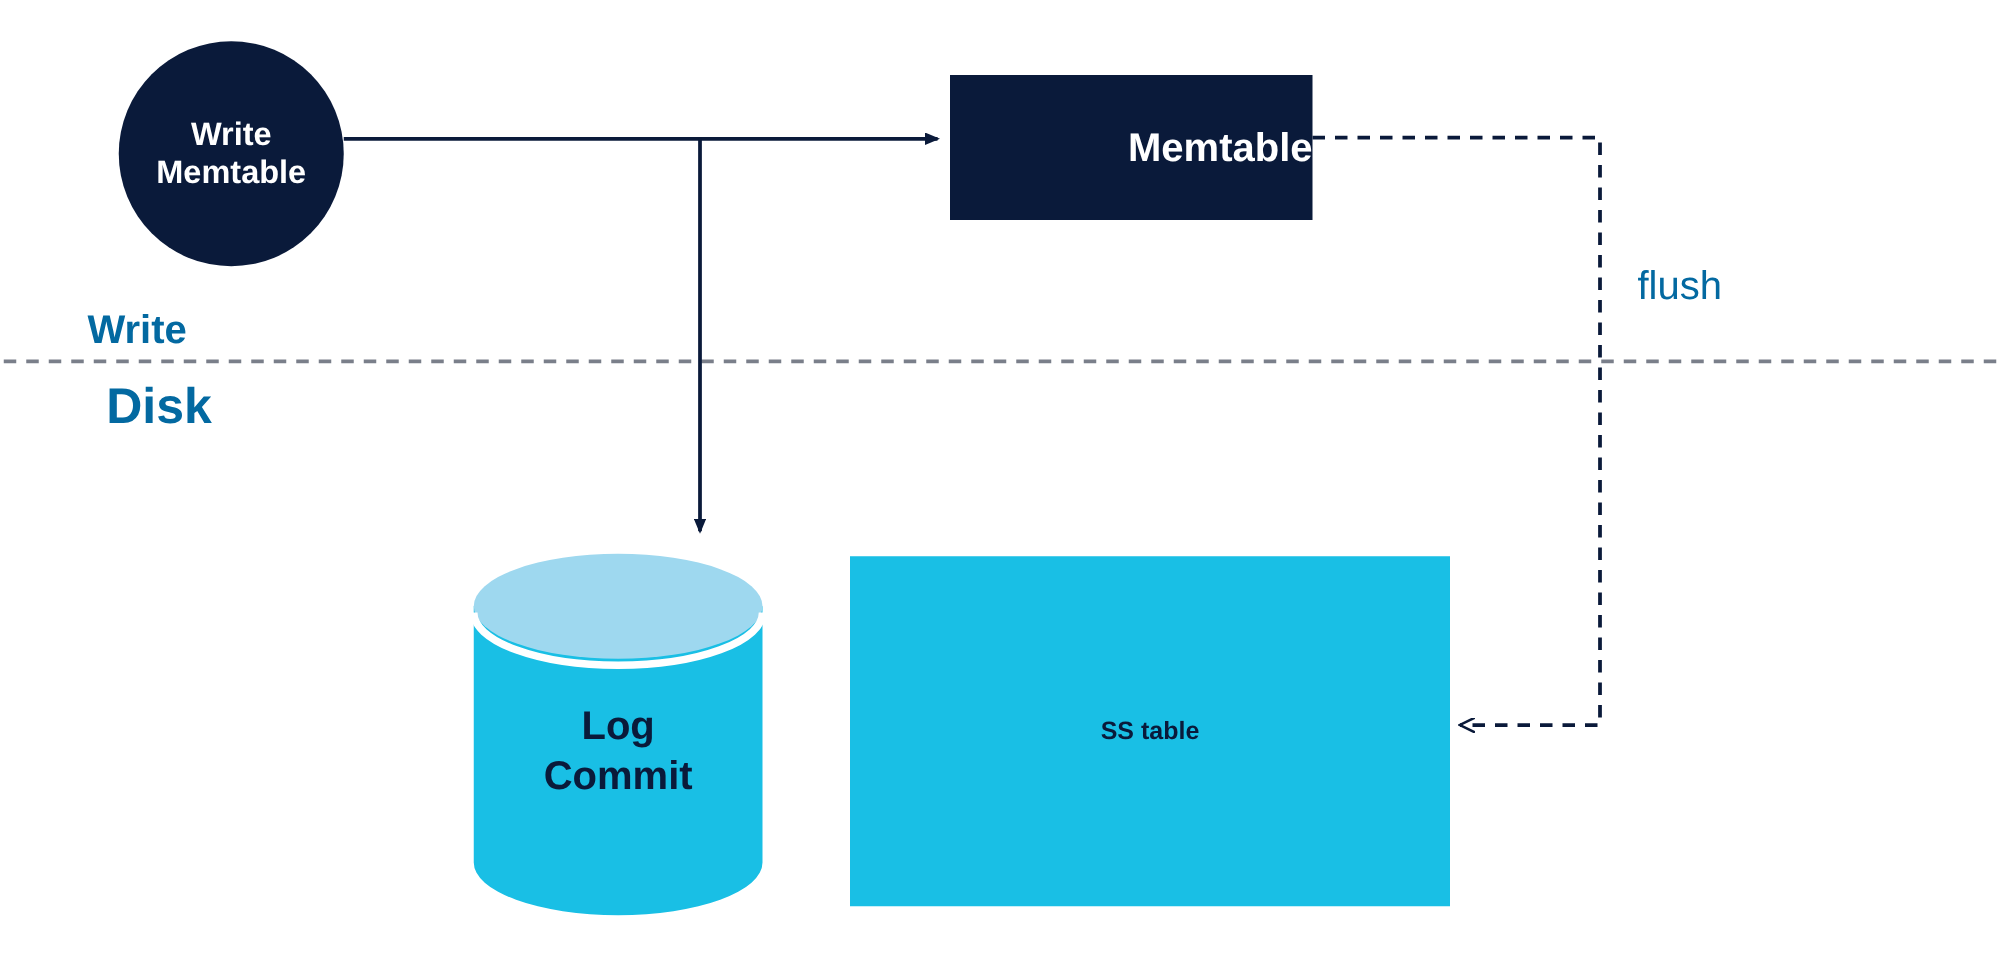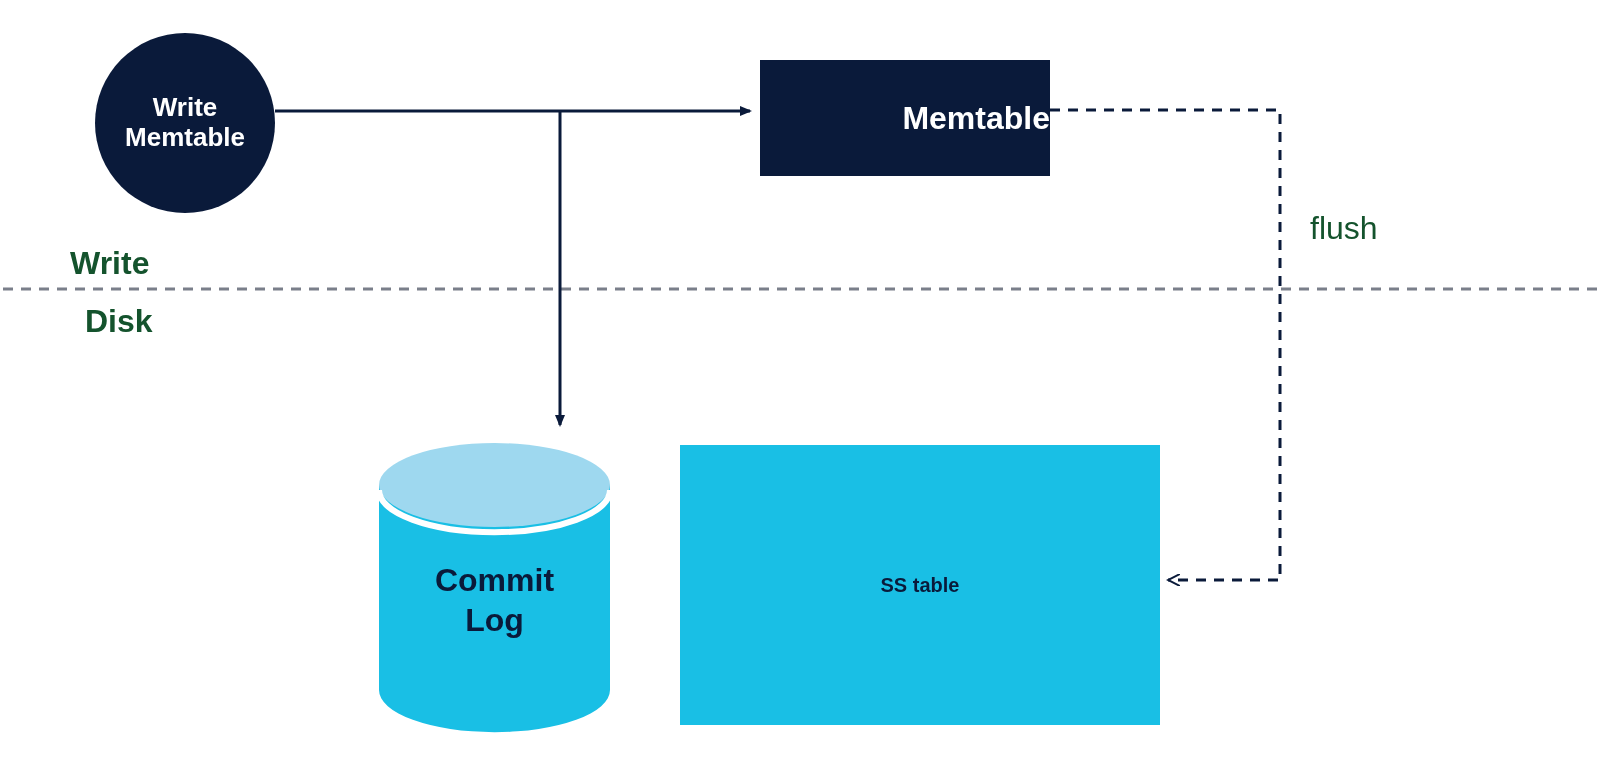--- a/index.html
+++ b/index.html
@@ -24,21 +24,21 @@
   }
   .box {
     display: flex;
     align-items: center;
     justify-content: center;
     text-align: center;
     font-weight: 700;
   }
   .label {
     font-weight: 600;
-    color: #14532d;
+    color: #0369a1;
   }
 </style>
 </head>
 <body>
 
 <svg class="abs" width="1600" height="763" style="left:0;top:0">
   <defs>
     <marker id="arrowSolid" markerWidth="12" markerHeight="10" refX="10" refY="5" orient="auto" markerUnits="userSpaceOnUse">
       <path d="M0,0 L12,5 L0,10 Z" fill="#0a1a3a"></path>
     </marker>
@@ -70,26 +70,26 @@
 <div class="abs" style="left:377px; top:440px; width:235px; height:295px;">
   <svg width="235" height="295">
 
     <path d="M 2 45 L 2 250 A 115 42 0 0 0 233 250 L 233 45" fill="#19bfe5"></path>
 
     <ellipse cx="117.5" cy="45" rx="115.5" ry="42" fill="#9ed8ef"></ellipse>
 
     <path d="M 2 50 A 115 42 0 0 0 233 50" fill="none" stroke="#ffffff" stroke-width="6"></path>
   </svg>
   <div class="abs" style="left:0; top:120px; width:235px; text-align:center; color:#0a1a3a; font-size:32px; font-weight:600; line-height:1.25;">
+    <div>Log</div>
     <div>Commit</div>
-    <div>Log</div>
   </div>
 </div>
 
 <div class="abs box" style="left:680px; top:445px; width:480px; height:280px; background:#19bfe5; color:#0a1a3a; font-size:20px; font-weight:700;">
   <span>SS table</span>
 </div>
 
 <div class="abs label" style="left:70px; top:245px; font-size:32px;">Write</div>
 
-<div class="abs label" style="left:85px; top:303px; font-size:32px;">Disk</div>
+<div class="abs label" style="left:85px; top:303px; font-size:40px;">Disk</div>
 
 <div class="abs label" style="left:1310px; top:210px; font-size:32px; font-weight:500;">flush</div>
 
 </body></html>

